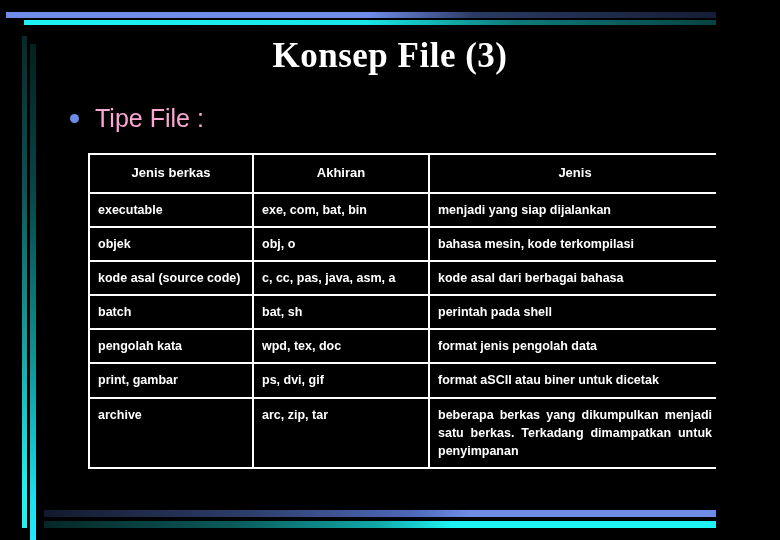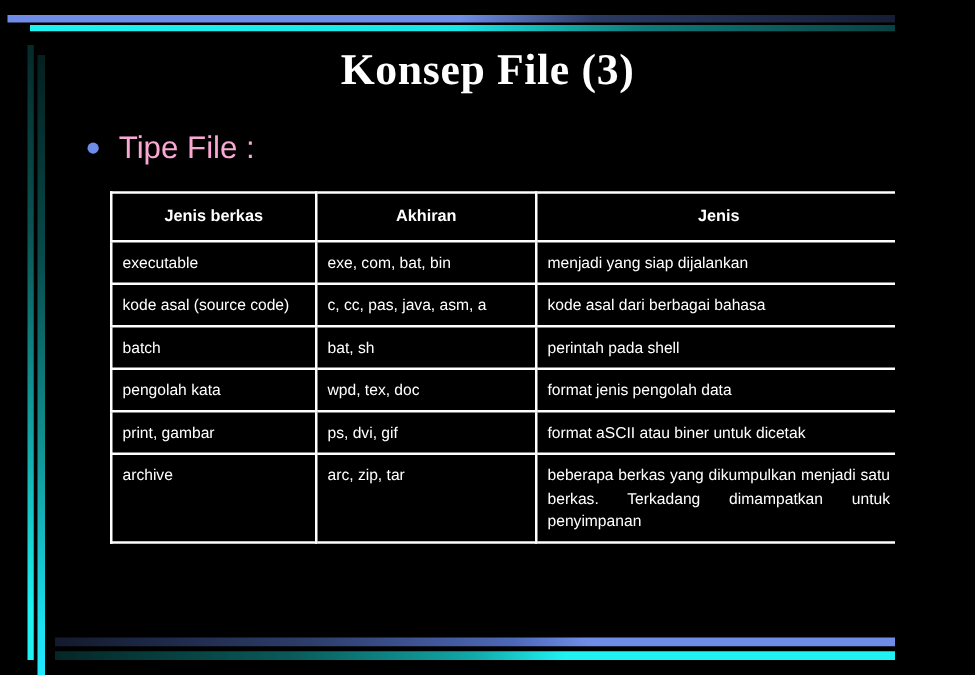--- a/index.html
+++ b/index.html
@@ -117,20 +117,21 @@
   table.ftable th {
     text-align: center;
     font-weight: bold;
     font-size: 13px;
     padding-top: 9px;
     padding-bottom: 9px;
   }
   table.ftable td {
     text-align: justify;
     text-align-last: left;
+    font-weight: bold;
   }
   col.c1 { width: 164px; }
   col.c2 { width: 176px; }
   col.c3 { width: 292px; }
 </style>
 </head>
 <body>
 
 <div id="slide">
 
@@ -164,20 +165,25 @@
           <th>Jenis</th>
         </tr>
       </thead>
       <tbody>
         <tr>
           <td>executable</td>
           <td>exe, com, bat, bin</td>
           <td>menjadi yang siap dijalankan</td>
         </tr>
         <tr>
+          <td>objek</td>
+          <td>obj, o</td>
+          <td>bahasa mesin, kode terkompilasi</td>
+        </tr>
+        <tr>
           <td>kode asal (source code)</td>
           <td>c, cc, pas, java, asm, a</td>
           <td>kode asal dari berbagai bahasa</td>
         </tr>
         <tr>
           <td>batch</td>
           <td>bat, sh</td>
           <td>perintah pada shell</td>
         </tr>
         <tr>

